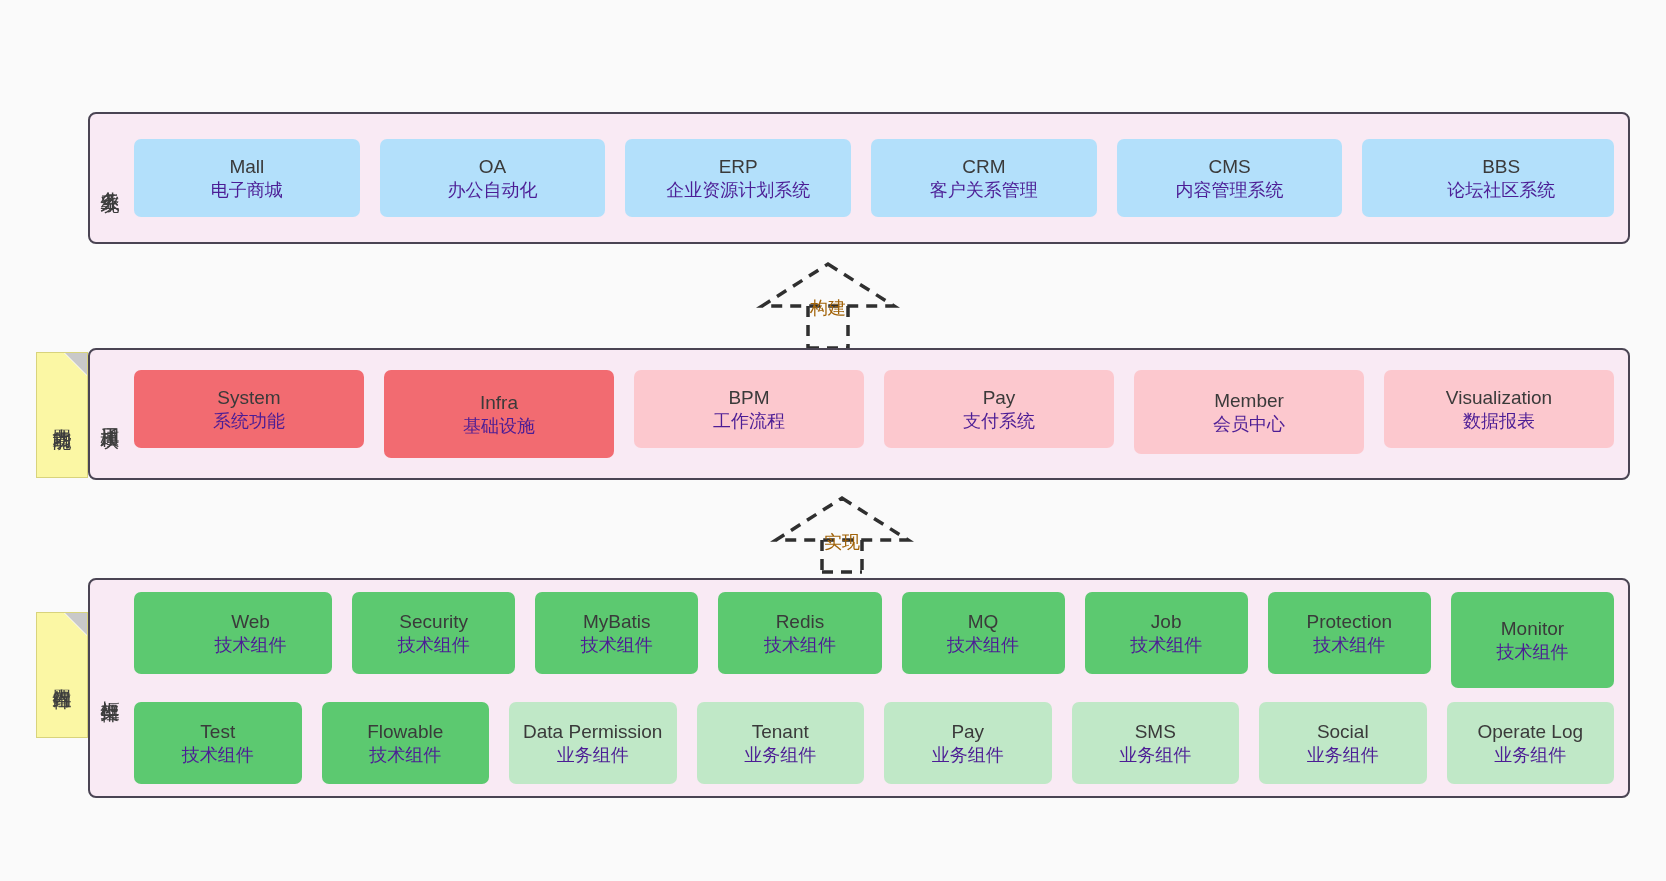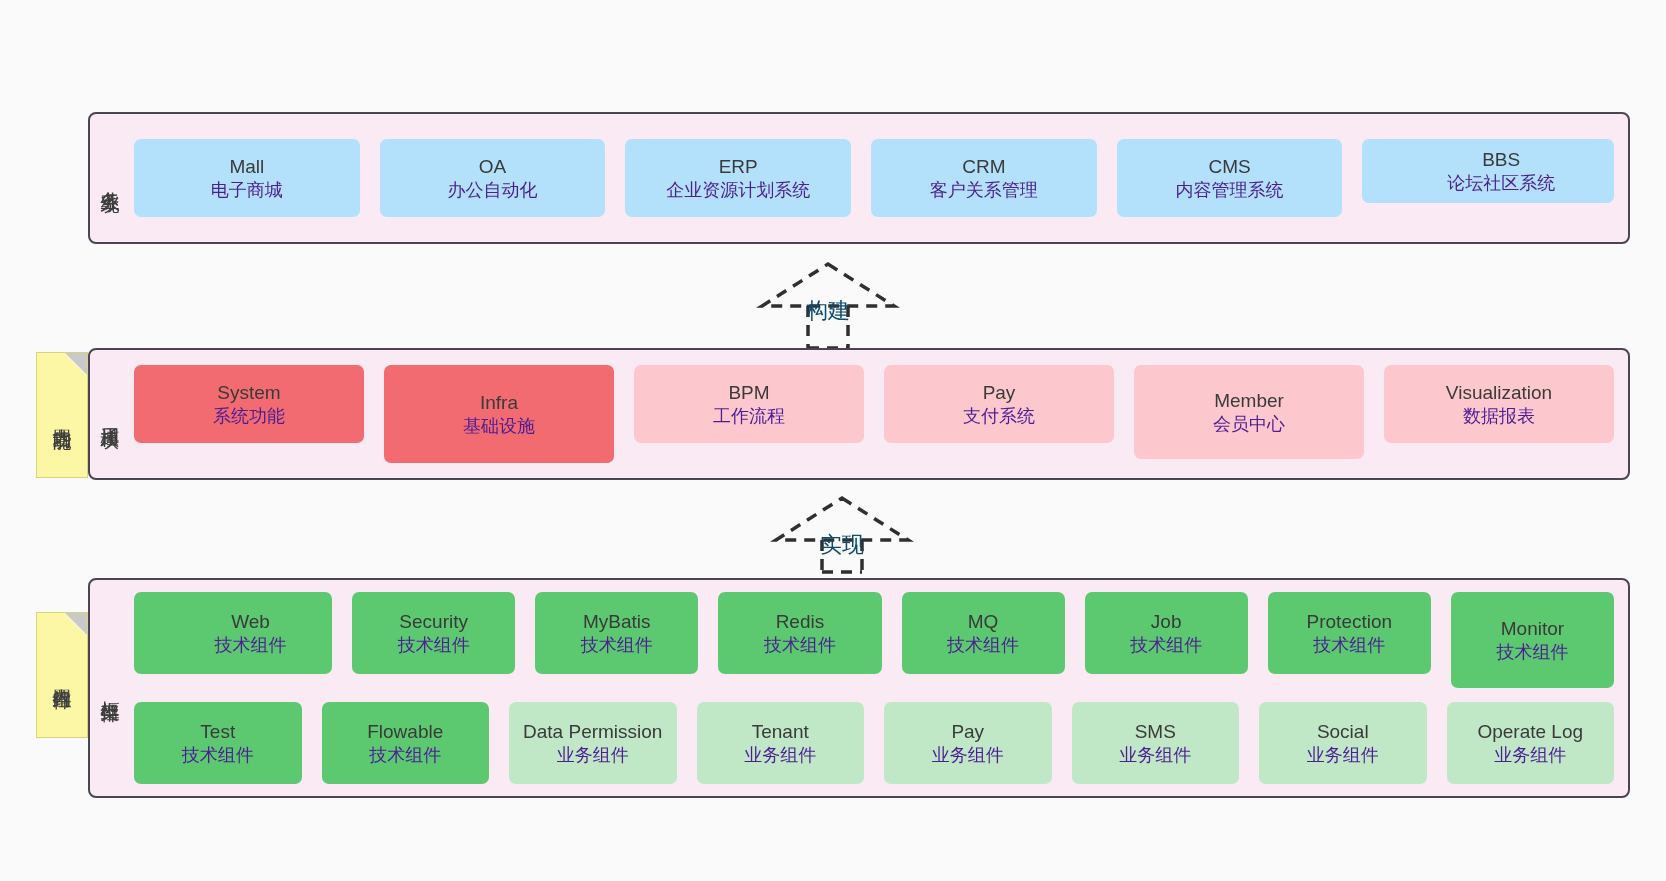--- a/index.html
+++ b/index.html
@@ -139,22 +139,22 @@
   
   .connector {
     position: absolute;
     pointer-events: none;
   }
   .connector svg { display: block; overflow: visible; }
   .connector .conn-label {
     position: absolute;
     left: 50%;
     transform: translateX(-50%);
-    font-size: 22px;
-    color: #0c4a6e;
+    font-size: 18px;
+    color: #a16207;
     background: transparent;
     white-space: nowrap;
   }
 </style>
 </head>
 <body>
 
 <div class="canvas">
 
   <div class="layer" id="layer-business-systems" style="left:88px; top:112px; width:1542px; height:132px;">
@@ -174,21 +174,21 @@
           <span class="t2">企业资源计划系统</span>
         </div>
         <div class="card c-blue" style="height:78px;">
           <span class="t1">CRM</span>
           <span class="t2">客户关系管理</span>
         </div>
         <div class="card c-blue" style="height:78px;">
           <span class="t1">CMS</span>
           <span class="t2">内容管理系统</span>
         </div>
-        <div class="card c-blue" style="height:64px;padding-left:32px;">
+        <div class="card c-blue" style="height:78px;padding-left:32px;">
           <span class="t1">BBS</span>
           <span class="t2">论坛社区系统</span>
         </div>
       </div>
     </div>
   </div>
 
   <div class="connector" id="connector-build" style="left:758px; top:260px; width:140px; height:90px;">
     <svg width="140" height="90" viewBox="0 0 140 90" aria-hidden="true">
 
@@ -207,33 +207,33 @@
   </div>
 
   <div class="layer" id="layer-common-modules" style="left:88px; top:348px; width:1542px; height:132px;">
     <div class="layer-title">通用模块</div>
     <div class="layer-body">
       <div class="row">
         <div class="card c-red" style="height:78px;">
           <span class="t1">System</span>
           <span class="t2">系统功能</span>
         </div>
-        <div class="card c-red" style="height:98px;">
+        <div class="card c-red" style="height:88px;">
           <span class="t1">Infra</span>
           <span class="t2">基础设施</span>
         </div>
         <div class="card c-pink" style="height:78px;">
           <span class="t1">BPM</span>
           <span class="t2">工作流程</span>
         </div>
         <div class="card c-pink" style="height:78px;">
           <span class="t1">Pay</span>
           <span class="t2">支付系统</span>
         </div>
-        <div class="card c-pink" style="height:94px;">
+        <div class="card c-pink" style="height:84px;">
           <span class="t1">Member</span>
           <span class="t2">会员中心</span>
         </div>
         <div class="card c-pink" style="height:78px;">
           <span class="t1">Visualization</span>
           <span class="t2">数据报表</span>
         </div>
       </div>
     </div>
   </div>

